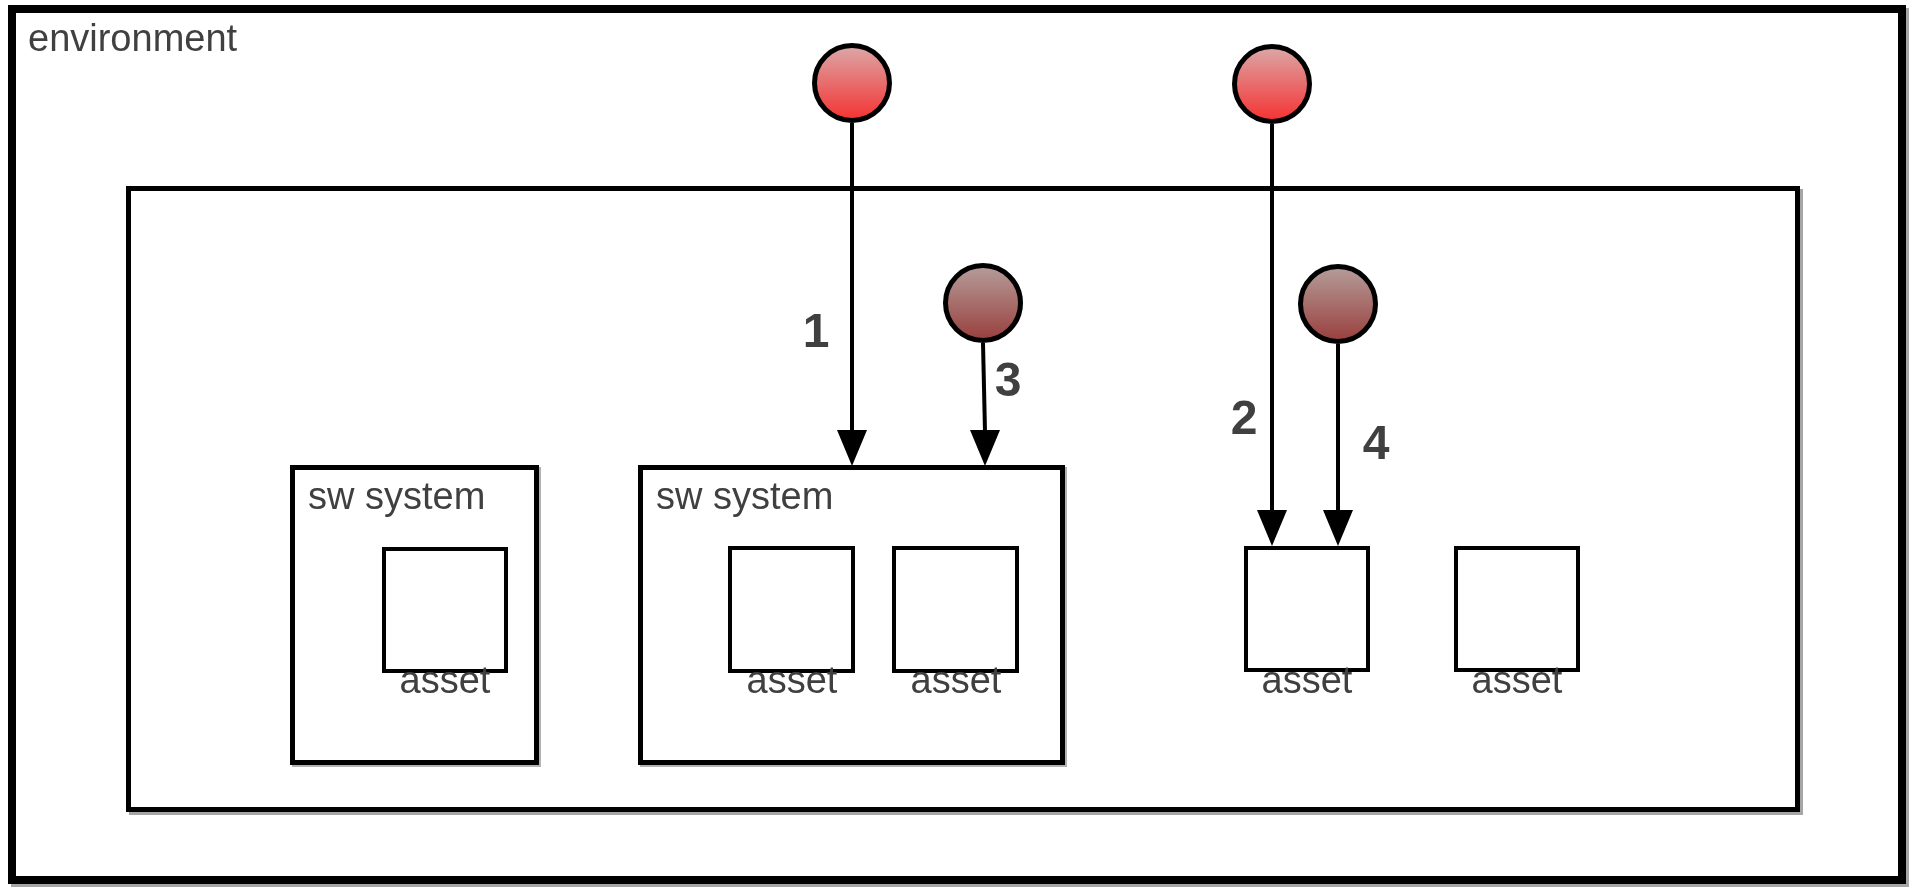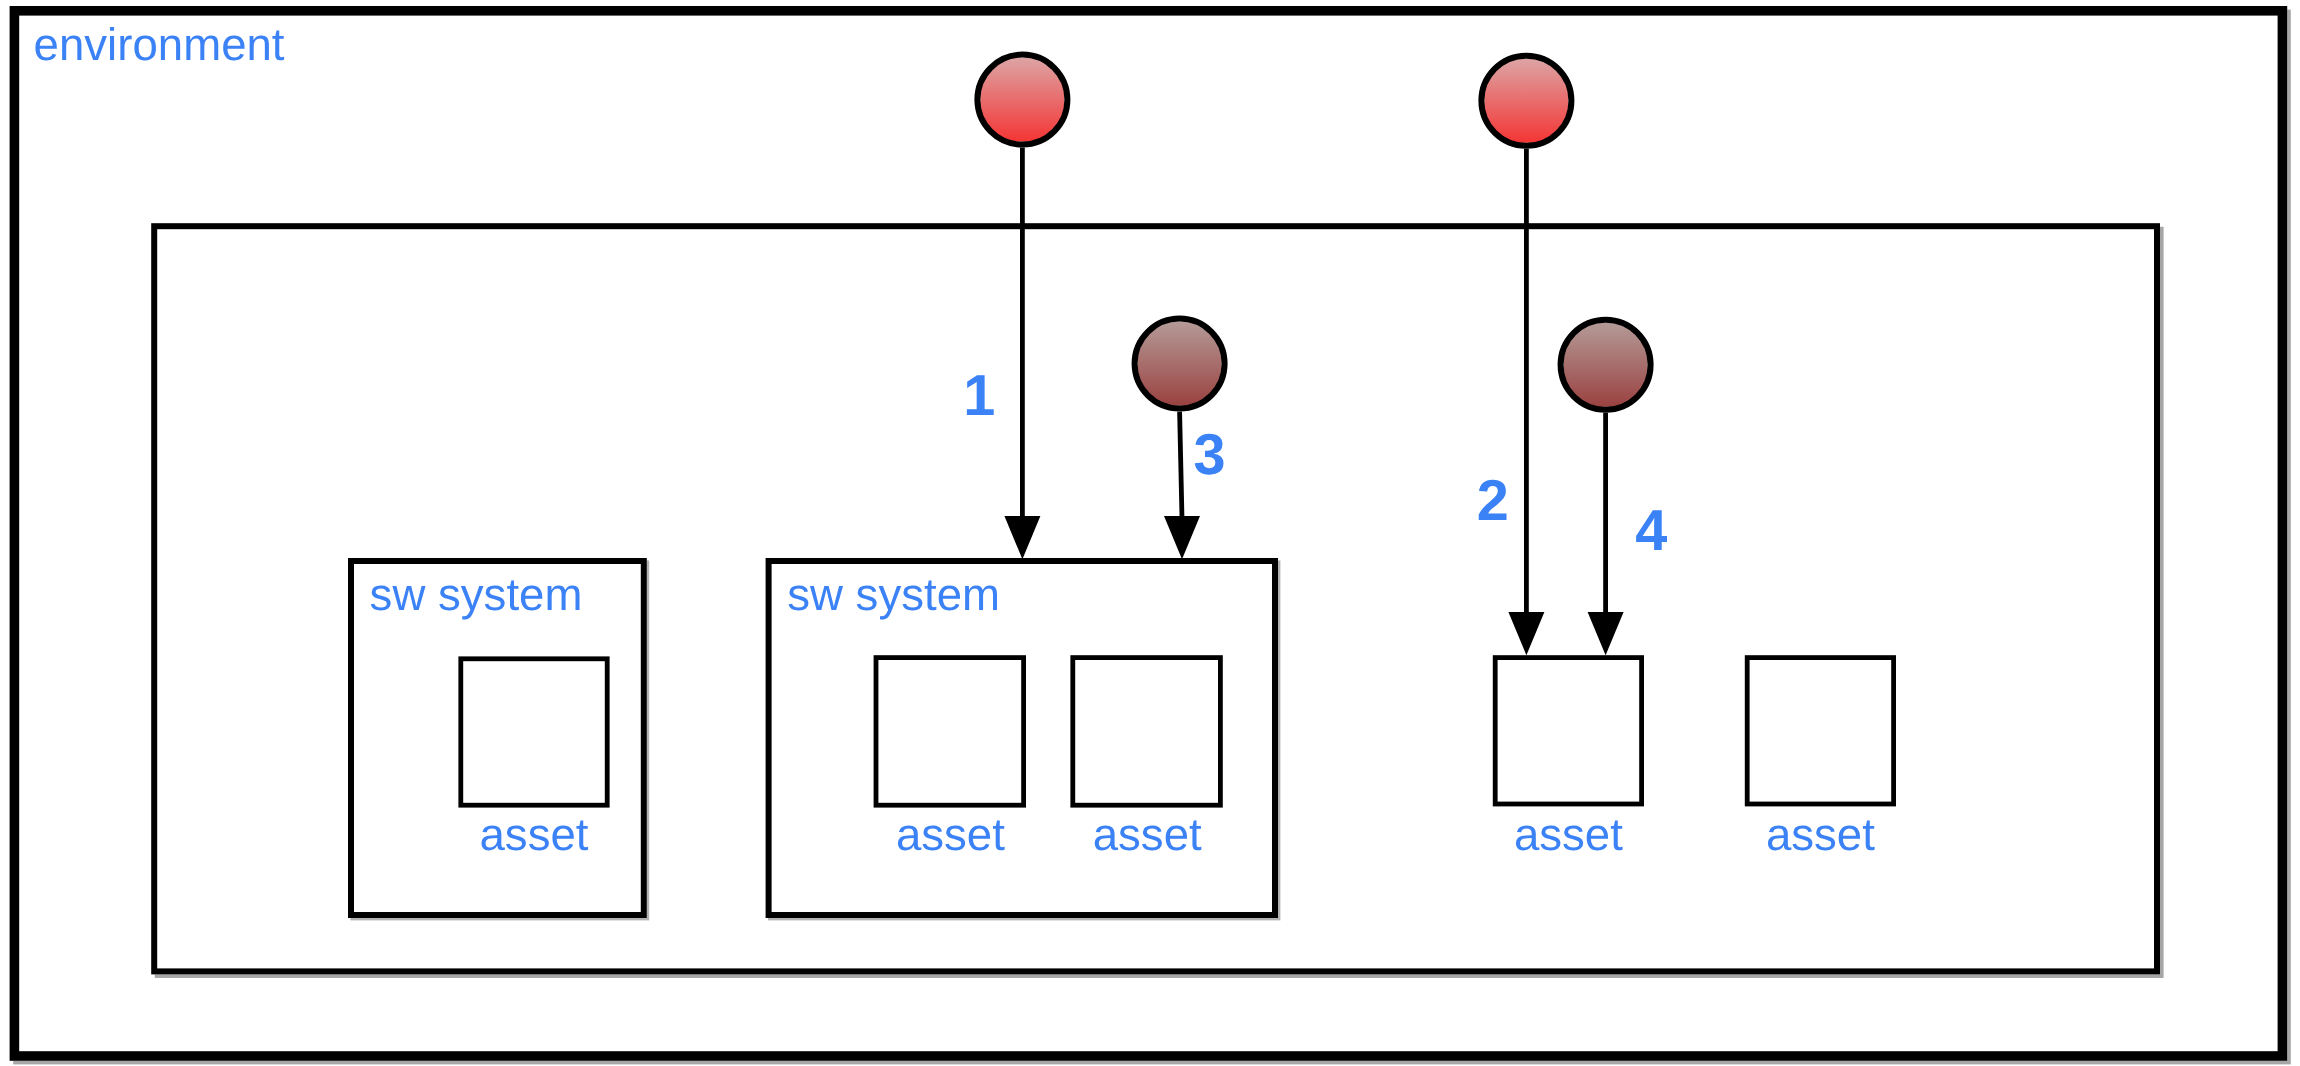--- a/index.html
+++ b/index.html
@@ -1,36 +1,36 @@
 <!DOCTYPE html>
 <html><head>
 <meta charset="utf-8">
 <style>
   html,body{margin:0;padding:0;background:#fff;}
   .canvas{
     position:relative;width:1917px;height:888px;background:#ffffff;overflow:hidden;
-    font-family:"Liberation Sans","DejaVu Sans",sans-serif;color:#3b82f6;
+    font-family:"Liberation Sans","DejaVu Sans",sans-serif;color:#404040;
   }
   .box{position:absolute;box-sizing:border-box;background:#fff;}
   .env {left:8px;  top:5px;  width:1898px;height:879px;border:8px solid #000;box-shadow:3px 3px 0 rgba(0,0,0,.35);}
   .org {left:126px;top:186px;width:1674px;height:626px;border:5px solid #000;box-shadow:3px 3px 0 rgba(0,0,0,.35);}
   .sw1 {left:290px;top:465px;width:249px;height:300px;border:5px solid #000;box-shadow:2px 2px 0 rgba(0,0,0,.3);}
   .sw2 {left:638px;top:465px;width:427px;height:300px;border:5px solid #000;box-shadow:2px 2px 0 rgba(0,0,0,.3);}
   .asset{position:absolute;box-sizing:border-box;background:#fff;border:4px solid #000;width:126px;height:126px;}
   .a1{left:382px;top:547px;}
   .a2{left:728px;top:546px;width:127px;height:127px;}
   .a3{left:892px;top:546px;width:127px;height:127px;}
   .a4{left:1244px;top:546px;}
   .a5{left:1454px;top:546px;}
   .lbl{position:absolute;font-size:38px;line-height:1.1;white-space:nowrap;}
   .env-lbl{left:28px;top:18px;}
   .org-lbl{left:150px;top:196px;}
   .sw1-lbl{left:308px;top:476px;}
   .sw2-lbl{left:656px;top:476px;}
-  .asset-lbl{position:absolute;top:676px;width:160px;text-align:center;font-size:38px;line-height:1.1;}
+  .asset-lbl{position:absolute;top:660px;width:160px;text-align:center;font-size:38px;line-height:1.1;}
   .al1{left:365px;} .al2{left:712px;} .al3{left:876px;} .al4{left:1227px;} .al5{left:1437px;}
   .circle{position:absolute;box-sizing:border-box;width:80px;height:80px;border-radius:50%;border:5px solid #000;}
   .bright{background:linear-gradient(180deg,var(--bright-top,#dda4a4) 0%,var(--bright-bottom,#f43535) 100%);}
   .dark  {background:linear-gradient(180deg,var(--dark-top,#b49a97) 0%,var(--dark-bottom,#9a4240) 100%);}
   .cA{left:812px;top:43px;} .cB{left:1232px;top:44px;} .cC{left:943px;top:263px;} .cD{left:1298px;top:264px;}
   .overlay{position:absolute;left:0;top:0;width:1917px;height:888px;pointer-events:none;}
   .num{position:absolute;width:60px;text-align:center;font-size:48px;font-weight:bold;line-height:1;}
   .n1{left:786px;top:307px;} .n2{left:1214px;top:394px;} .n3{left:978px;top:356px;} .n4{left:1346px;top:419px;}
 </style>
 </head>

